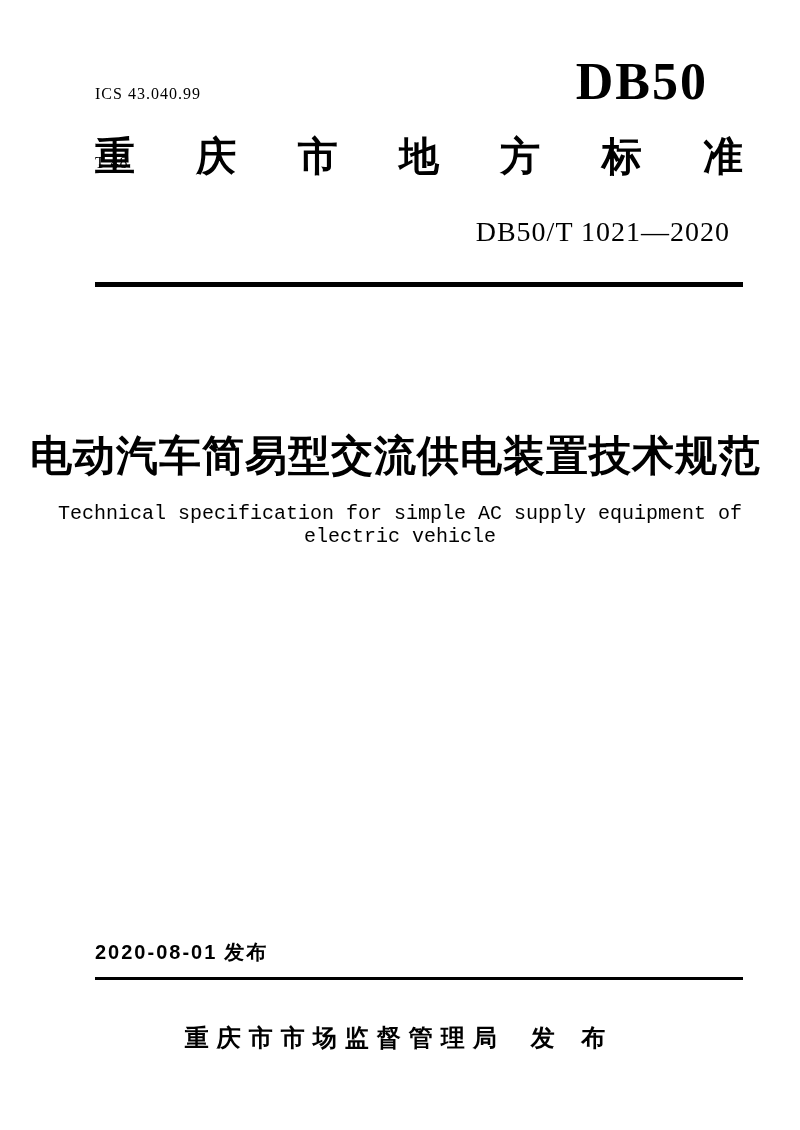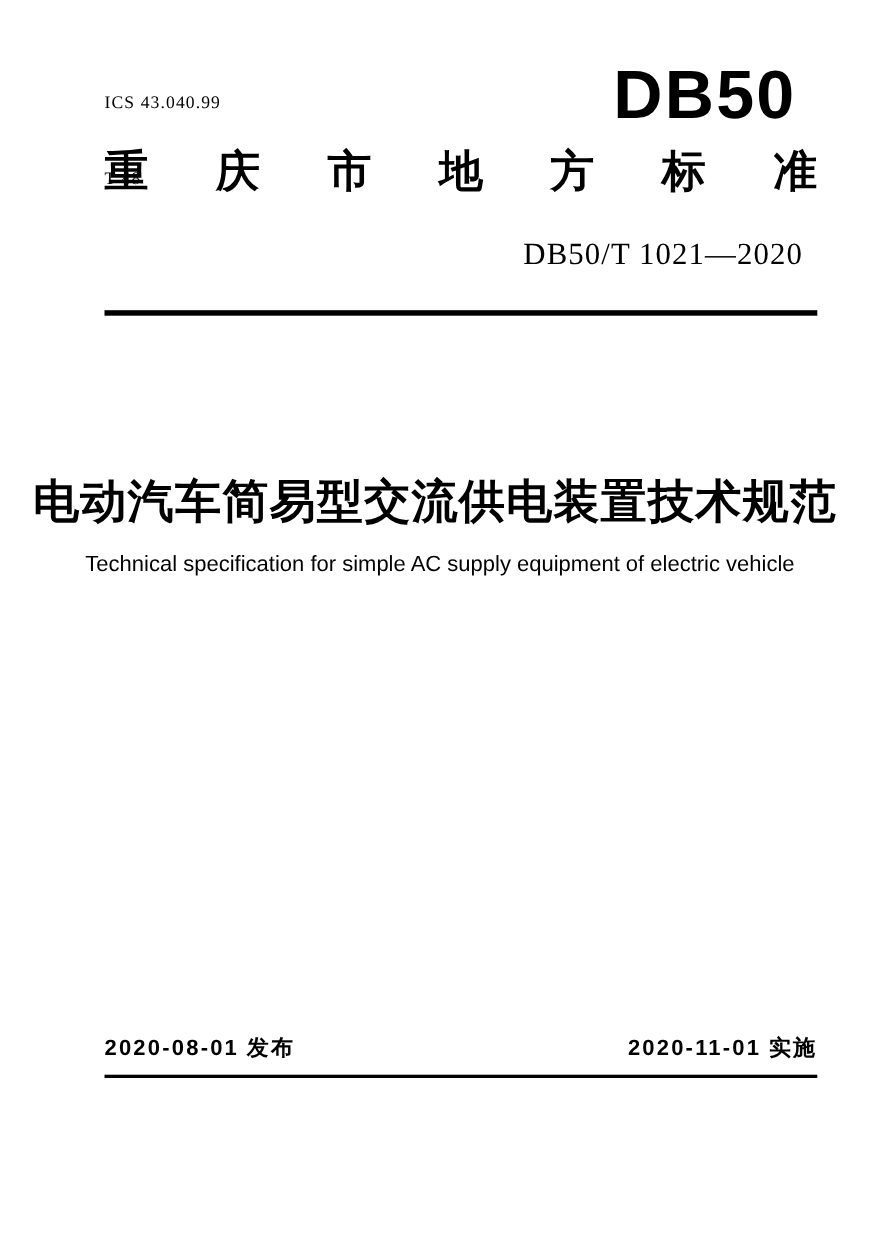--- a/index.html
+++ b/index.html
@@ -22,25 +22,25 @@
     top: 36px;
     font-family: "Liberation Serif", serif;
     font-size: 16px;
     line-height: 23px;
     letter-spacing: 1px;
     white-space: pre;
   }
   
   .db-logo {
     position: absolute;
-    right: 76px;
+    right: 92px;
     top: 56px;
-    font-family: Liberation Sans, sans-serif;
+    font-family: Liberation Serif, serif;
     font-weight: 700;
-    font-size: 62px;
+    font-size: 52px;
     line-height: 1.0;
     letter-spacing: 2px;
   }
   
   .standard-type {
     position: absolute;
     left: 95px;
     right: 57px;
     top: 133px;
     font-family: "Liberation Sans", sans-serif;
@@ -77,21 +77,21 @@
     font-size: 42px;
     letter-spacing: 1px;
     white-space: nowrap;
   }
   .title-en {
     position: absolute;
     left: 30px;
     right: 30px;
     top: 502px;
     text-align: center;
-    font-family: Liberation Sans, sans-serif;
+    font-family: Liberation Mono, monospace;
     font-size: 20px;
   }
   .dates-row {
     position: absolute;
     left: 95px;
     right: 57px;
     top: 939px;
     display: flex;
     justify-content: space-between;
     font-family: "Liberation Sans", sans-serif;
@@ -150,21 +150,21 @@
   <div class="rule-top"></div>
 
   <div class="title-zh">电动汽车简易型交流供电装置技术规范</div>
 
   <div class="title-en">Technical specification for simple AC supply equipment of electric vehicle</div>
 
   <div class="dates-row">
     <div class="date-group">
       <span class="date-value">2020-08-01</span><span class="date-label">发布</span>
     </div>
-    <div class="date-group">
-      <span class="date-value">2020-11-01</span><span class="date-label">实施</span>
-    </div>
   </div>
 
   <div class="rule-bottom"></div>
 
+  <div class="publisher-row">
+    <span class="publisher-name">重庆市市场监督管理局</span><span class="publish-action">发 布</span>
+  </div>
 
 </div>
 
 </body></html>

